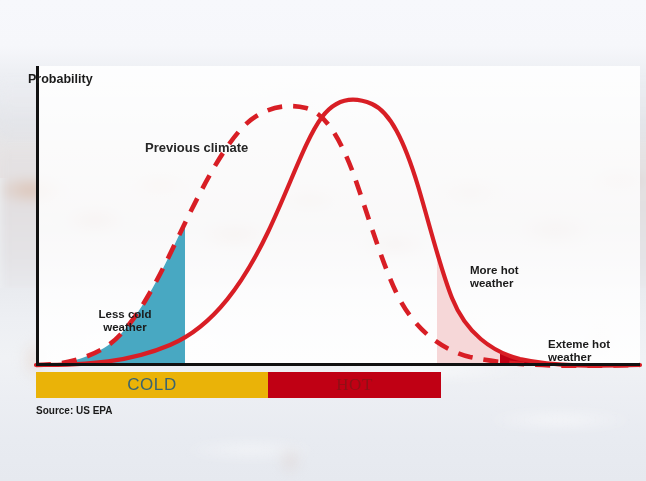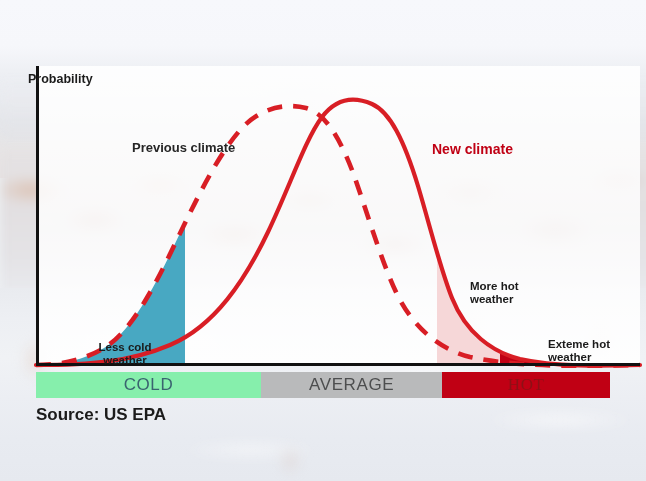--- a/index.html
+++ b/index.html
@@ -55,35 +55,35 @@
       radial-gradient(ellipse 20px 30px at 35px 60px, rgba(226,206,196,.55), rgba(226,206,196,0) 70%),
       radial-gradient(ellipse 14px 26px at 470px 30px, rgba(222,204,196,.5), rgba(222,204,196,0) 70%),
       radial-gradient(ellipse 13px 24px at 600px 40px, rgba(220,200,192,.5), rgba(220,200,192,0) 70%),
       radial-gradient(ellipse 16px 22px at 290px 160px, rgba(216,198,192,.45), rgba(216,198,192,0) 70%);
     filter:blur(6px);
   }
 
   
   #chart{position:absolute;inset:0;}
   .lbl{position:absolute;font-weight:bold;color:#1b1b1b;line-height:1.12;}
-  .lbl.ctr{text-align:center;margin-top:33px;}
+  .lbl.ctr{text-align:center;}
 
   #probability-label{left:28px;top:72px;font-size:12.5px;}
-  #previous-climate-label{left:132px;top:141px;font-size:13px;color:#262626;}
+  #previous-climate-label{left:145px;top:141px;font-size:13px;color:#262626;}
   #new-climate-label{left:432px;top:142px;font-size:14px;color:#c00014;}
   #less-cold-label{left:83px;top:308px;font-size:11.5px;width:84px;}
-  #more-hot-label{left:470px;top:264px;font-size:11.5px;margin-top:16px;}
+  #more-hot-label{left:470px;top:264px;font-size:11.5px;}
   #extreme-hot-label{left:548px;top:328px;font-size:11.5px;margin-top:10px;}
-  #source-label{left:36px;top:405px;font-size:17px;color:#1b1b1b;}
+  #source-label{left:36px;top:405px;font-size:10px;color:#1b1b1b;}
 
   
   #category-bar{position:absolute;left:36px;top:372px;height:26px;width:574px;display:flex;}
   .cat{display:flex;align-items:center;justify-content:center;
        font-size:17px;letter-spacing:.6px;}
-  #cat-cold{width:232px;background:#86efac;color:#3a6470;}
+  #cat-cold{width:232px;background:#eab308;color:#3a6470;}
   #cat-average{width:187px;background:#b9babb;color:#4d4e4f;}
   #cat-hot{width:173px;background:#c00014;color:#8d1016;font-family:Liberation Serif, serif;}
 </style>
 </head>
 <body>
 
 <div id="stage">
 
   <div class="bg-layer bg-sky"></div>
   <div class="bg-layer bg-pier"></div>
@@ -162,38 +162,36 @@
              C 556 367, 600 366, 640 365" fill="none" stroke="#d81e25" stroke-width="4.2" stroke-linecap="round"></path>
 
     <line x1="37.5" y1="66" x2="37.5" y2="366" stroke="#111111" stroke-width="3"></line>
     <line x1="36" y1="364.5" x2="640" y2="364.5" stroke="#111111" stroke-width="3"></line>
   </svg>
 
   <div class="lbl" id="probability-label">Probability</div>
 
   <div class="lbl" id="previous-climate-label">Previous climate</div>
 
-  <div class="lbl" id="new-climate-label">New climate</div>
 
   <div class="lbl ctr" id="less-cold-label">
     <div>Less cold</div>
     <div>weather</div>
   </div>
 
   <div class="lbl" id="more-hot-label">
     <div>More hot</div>
     <div>weather</div>
   </div>
 
   <div class="lbl" id="extreme-hot-label">
     <div>Exteme hot</div>
     <div>weather</div>
   </div>
 
   <div id="category-bar">
     <div class="cat" id="cat-cold">COLD</div>
-    <div class="cat" id="cat-average">AVERAGE</div>
     <div class="cat" id="cat-hot">HOT</div>
   </div>
 
   <div class="lbl" id="source-label">Source: US EPA</div>
 
 </div>
 
 </body></html>

